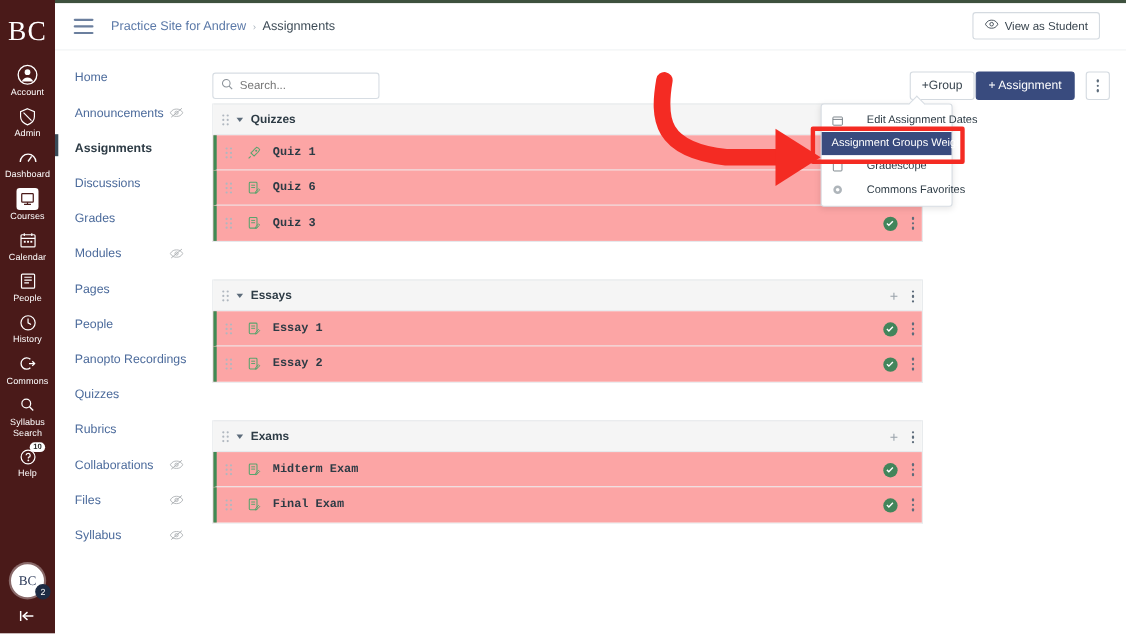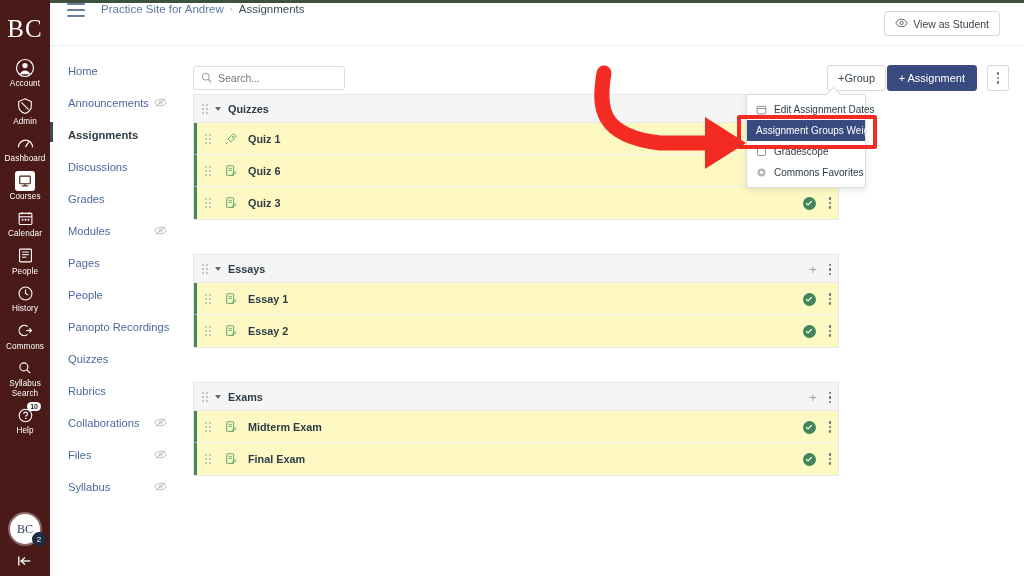--- a/index.html
+++ b/index.html
@@ -93,21 +93,21 @@
   }
   .cn-label { white-space: nowrap; }
   .eye-off {
     position: absolute; left: 86px; top: 4px; width: 13px; height: 13px;
     opacity: .55;
   }
 
   
   .header {
     position: absolute; top: 3px; left: 50px; width: 974px; height: 43px;
-    background: #ffffff; display: flex; align-items: flex-start;
+    background: #ffffff; display: flex; align-items: center;
     border-bottom: 1px solid #eceff1;
   }
   .hamburger {
     width: 18px; height: 14px; margin-left: 17px; margin-right: 16px;
     display: flex; flex-direction: column; justify-content: space-between;
     cursor: pointer;
   }
   .hamburger span { display: block; height: 2px; background: #6b7f9e; border-radius: 1px; }
   .breadcrumb { display: flex; align-items: center; font-size: 11.5px; }
   .crumb-link { color: #5b79a8; cursor: pointer; }
@@ -160,21 +160,21 @@
     background: #ffffff; border: 1px solid #d7dde3; border-radius: 3px;
     box-shadow: 0 2px 6px rgba(0,0,0,.10); padding: 4px 0; z-index: 30;
   }
   .menu::before {
     content: ""; position: absolute; top: -6px; right: 26px;
     width: 10px; height: 10px; background: #ffffff;
     border-left: 1px solid #d7dde3; border-top: 1px solid #d7dde3;
     transform: rotate(45deg);
   }
   .menu-item {
-    display: flex; align-items: center; gap: 7px;
+    display: flex; align-items: center; gap: 21px;
     padding: 5px 9px; font-size: 10px; color: #2d3b45; cursor: pointer;
     white-space: nowrap;
   }
   .menu-item.selected {
     background: #394B7E; color: #ffffff; padding-left: 9px;
   }
   .menu-item .mi-icon { width: 11px; height: 11px; flex: 0 0 11px; opacity: .7; }
 
   
   .groups { position: absolute; left: 8px; top: 48px; width: 646px; }
@@ -195,23 +195,23 @@
     margin-right: 7px;
   }
   .group-title { font-size: 10.8px; font-weight: bold; color: #2d3b45; }
   .group-actions {
     position: absolute; right: 7px; top: 0; height: 29px;
     display: flex; align-items: center; gap: 12px;
   }
   .plus-icon { color: #9aa3ab; font-size: 13px; line-height: 13px; cursor: pointer; }
 
   .row {
-    height: 32px; background: #fef9c3; border-bottom: 1px solid #eceef0;
+    height: 32px; background: #fca5a5; border-bottom: 1px solid #eceef0;
     display: flex; align-items: center; position: relative;
-    padding-left: 8px; border-left: 3px solid #3f8a54;
+    padding-left: 8px; border-left: 3px solid #3f8a54; font-family: Liberation Mono, monospace;
   }
   .row:last-child { border-bottom: none; }
   .row-title { font-size: 10.8px; font-weight: bold; color: #2d3b45; margin-left: 10px; }
   .row-icon { width: 14px; height: 14px; margin-left: 6px; }
   .row-actions {
     position: absolute; right: 7px; top: 0; height: 32px;
     display: flex; align-items: center; gap: 13px;
   }
   .pub-check {
     width: 13px; height: 13px; border-radius: 50%; background: #42855b;

